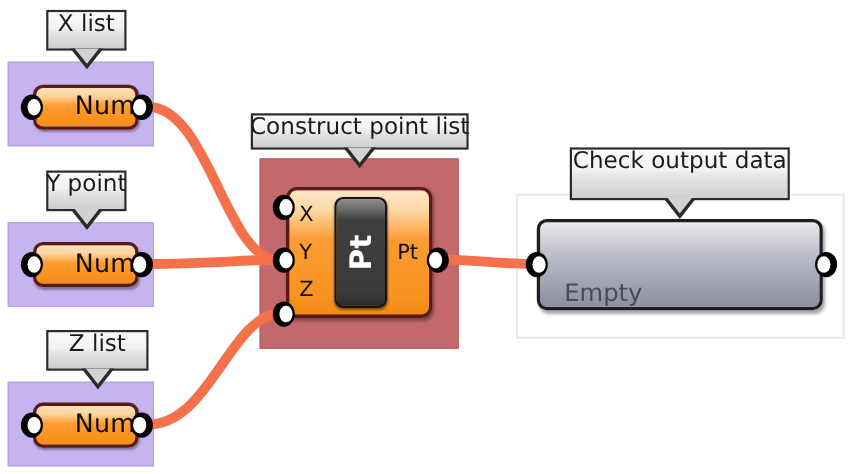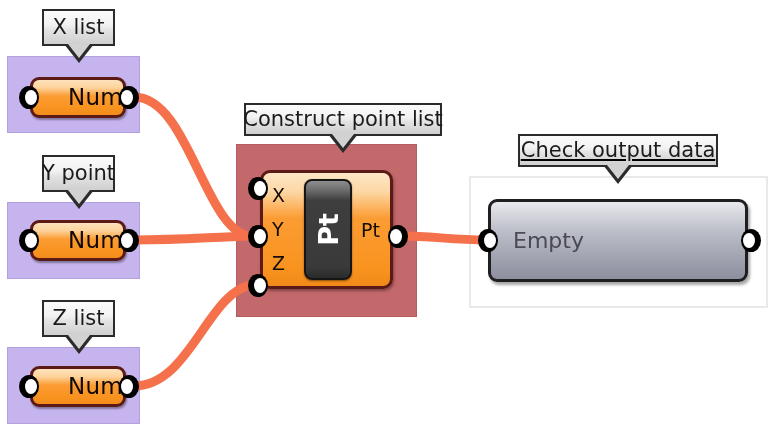--- a/index.html
+++ b/index.html
@@ -144,21 +144,21 @@
         #e9eaee 0%,
         #d6d7de 16%,
         #bdbfc9 36%,
         #a9abb7 62%,
         #9597a6 88%,
         #8e90a0 100%);
     border: 3px solid #1f1f22;
     border-radius: 9px;
     box-shadow: 2px 3px 3px rgba(0,0,0,0.35);
     display: flex;
-    align-items: center;
+    align-items: flex-end;
   }
   .node-panel .caption {
     font-size: 22px;
     color: #4a4a55;
     padding-left: 22px;
     line-height: 1;
   }
 
   
   .grip {
@@ -186,21 +186,20 @@
   .callout {
     position: absolute;
     box-sizing: border-box;
     background: linear-gradient(to bottom,
         #fbfbfb 0%,
         #f2f2f2 42%,
         #e3e3e3 58%,
         #cfcfcf 100%);
     border: 2px solid #2b2b2b;
     display: flex;
-    align-items: center;
     justify-content: center;
     padding: 0 11px;
   }
   .callout .caption {
     font-size: 21px;
     color: #1b1b1b;
     line-height: 1;
     white-space: nowrap;
   }
   .callout .tail-outer,
@@ -298,31 +297,31 @@
     <span class="tail-outer"></span>
     <span class="tail-inner"></span>
   </div>
 
   <div class="callout" style="left:42px; top:155px; width:73px; height:37px;">
     <span class="caption">Y point</span>
     <span class="tail-outer"></span>
     <span class="tail-inner"></span>
   </div>
 
-  <div class="callout" style="left:42px; top:300px; width:73px; height:37px;">
+  <div class="callout" style="left:42px; top:300px; width:93px; height:37px;">
     <span class="caption">Z list</span>
     <span class="tail-outer"></span>
     <span class="tail-inner"></span>
   </div>
 
-  <div class="callout" style="left:244px; top:103px; width:198px; height:33px;">
+  <div class="callout" style="left:228px; top:103px; width:198px; height:33px;">
     <span class="caption">Construct point list</span>
     <span class="tail-outer"></span>
     <span class="tail-inner"></span>
   </div>
 
-  <div class="callout" style="left:518px; top:134px; width:200px; height:33px;text-decoration:underline;">
+  <div class="callout" style="left:518px; top:134px; width:200px; height:48px;">
     <span class="caption">Check output data</span>
     <span class="tail-outer"></span>
     <span class="tail-inner"></span>
   </div>
 
 </div>
 
 </body></html>

